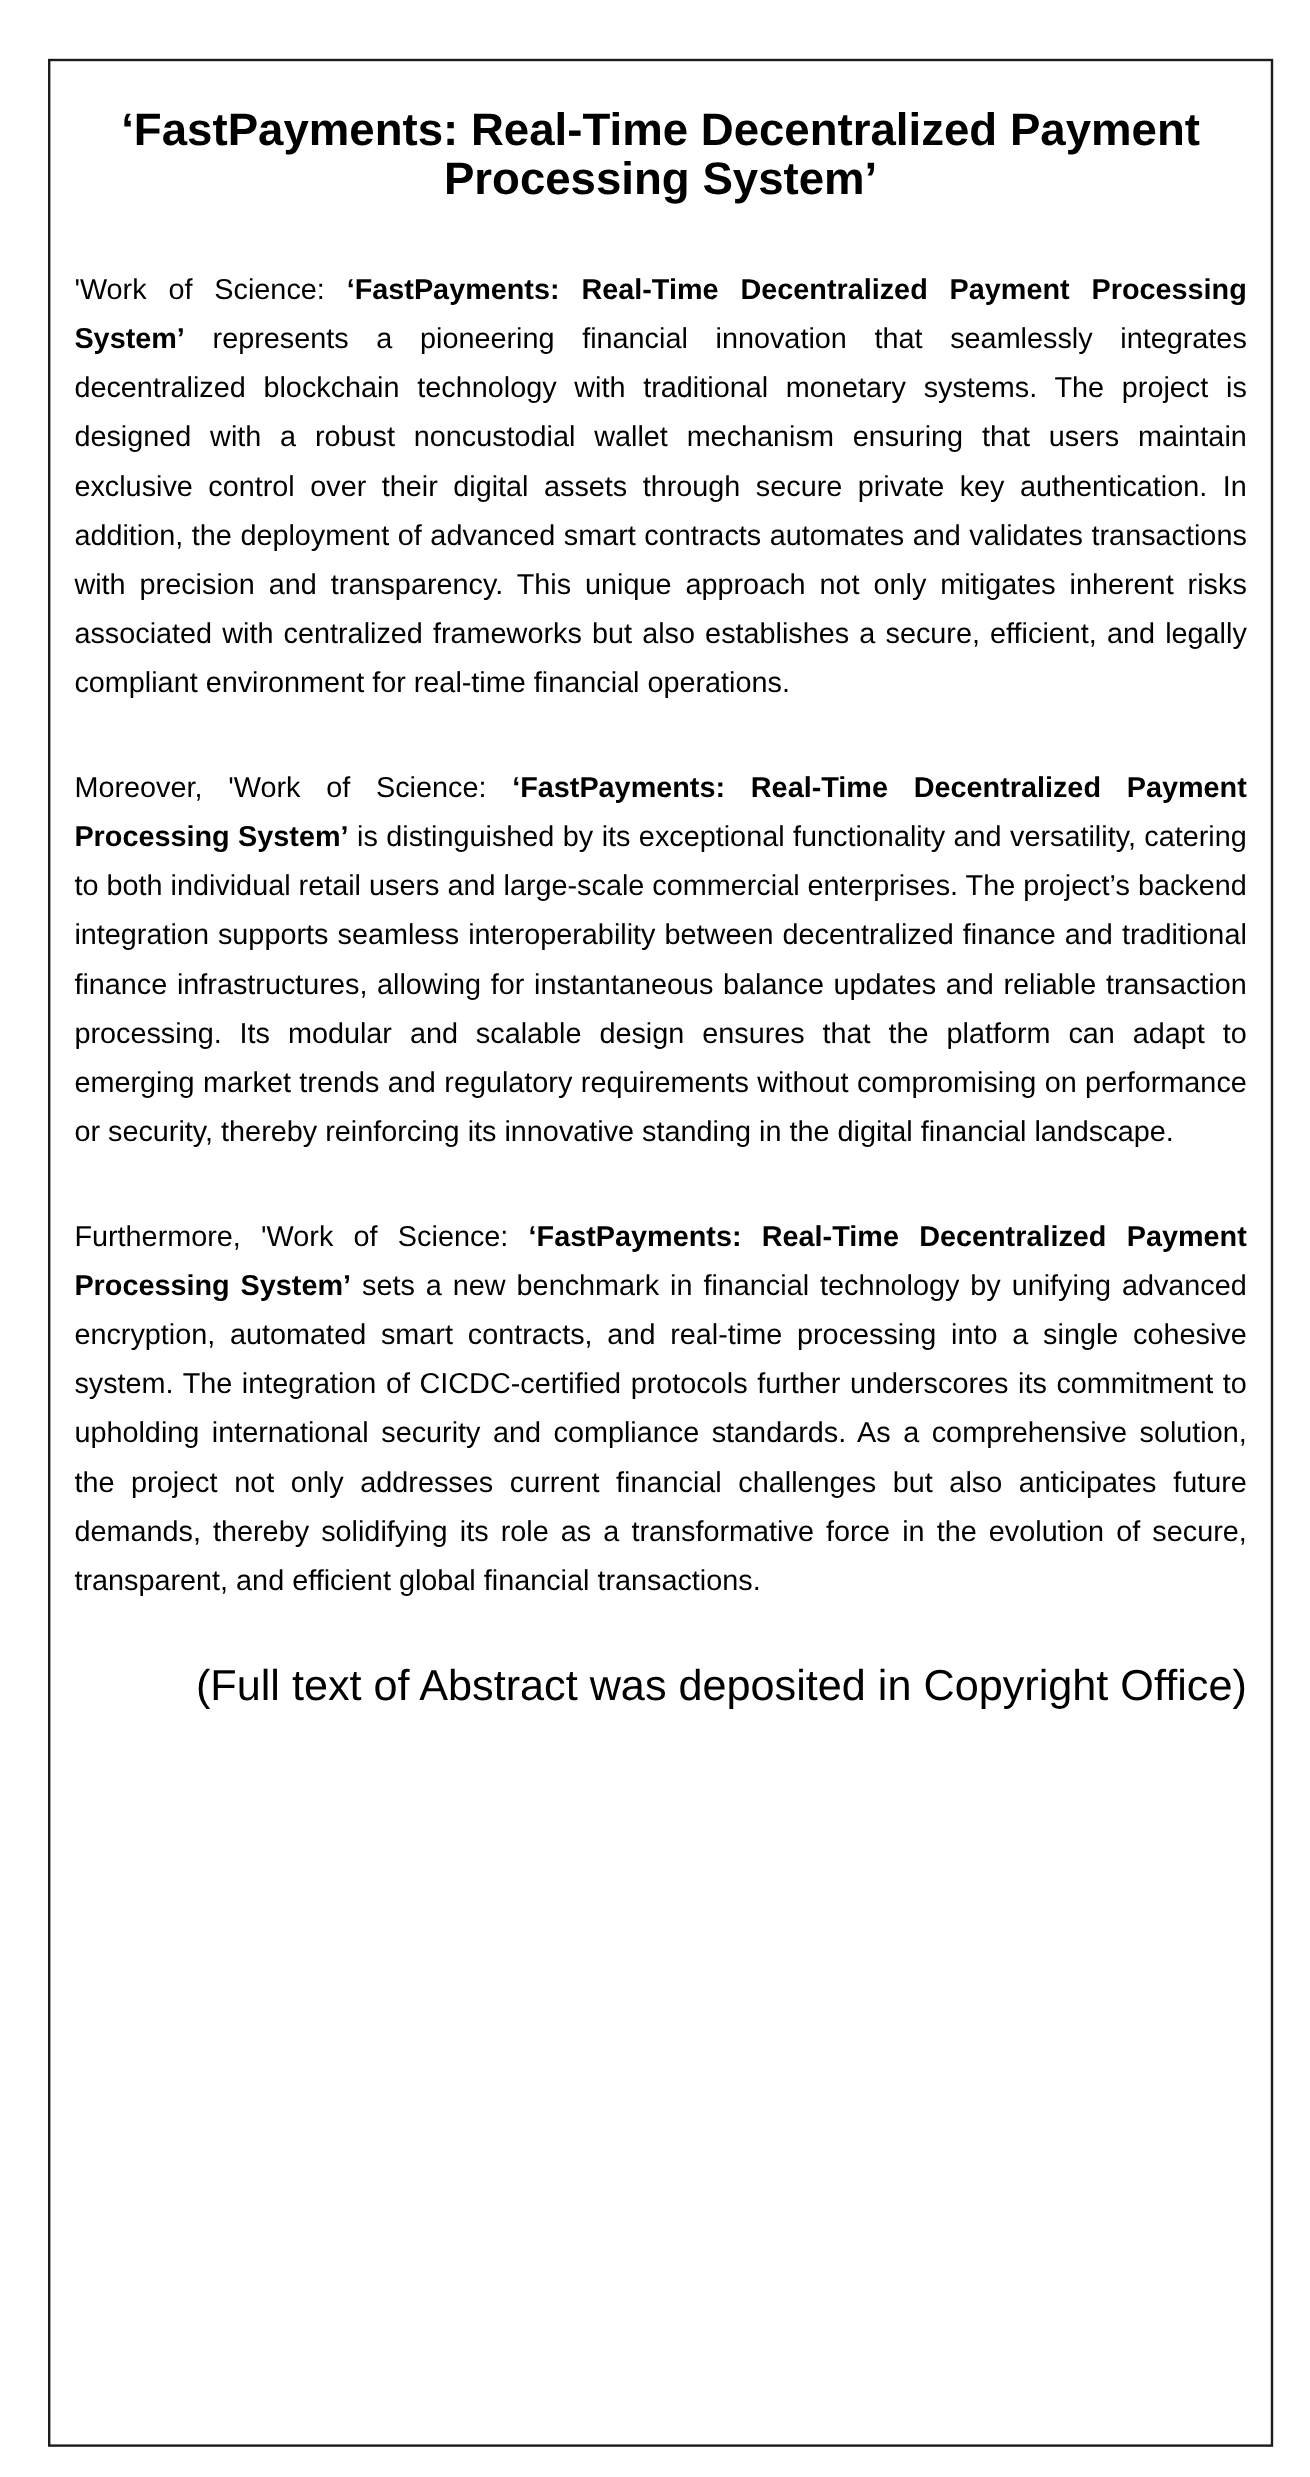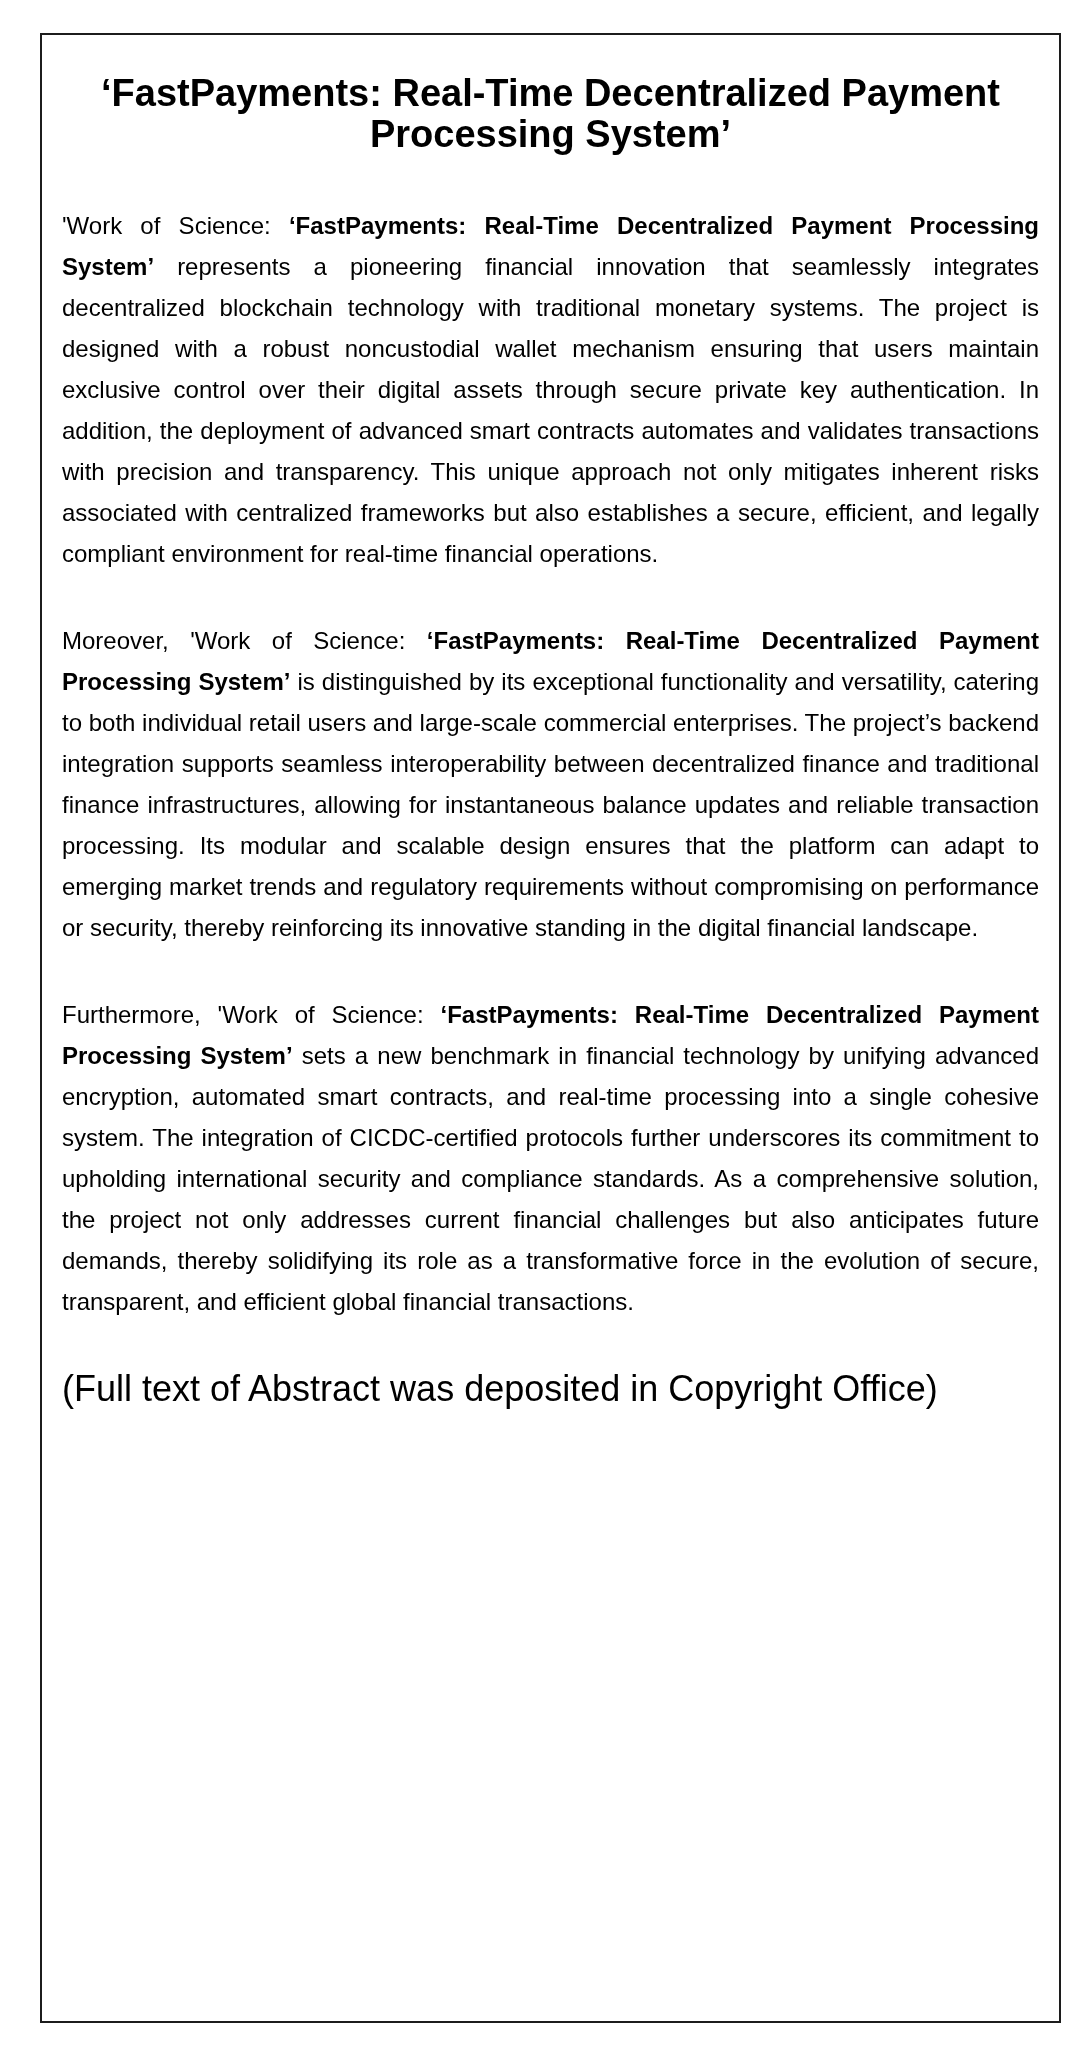--- a/index.html
+++ b/index.html
@@ -12,21 +12,21 @@
     width: 1092px;
     height: 2064px;
     background: #ffffff;
     font-family: "Liberation Sans", "DejaVu Sans", sans-serif;
     color: #000000;
     overflow: hidden;
   }
   .frame {
     position: absolute;
     left: 40px;
-    top: 33px;
+    top: 49px;
     width: 1021px;
     height: 1990px;
     box-sizing: border-box;
     border: 2px solid #1c1c1c;
     background: #ffffff;
     padding: 38px 20px 17px 20px;
     overflow: hidden;
   }
   .doc-title {
     margin: 0 0 50px 0;
@@ -43,21 +43,21 @@
     text-align: justify;
     text-justify: inter-word;
   }
   .para .b {
     font-weight: bold;
   }
   .footer-note {
     margin: 4px 0 0 0;
     font-size: 36px;
     line-height: 41px;
-    text-align: left;
+    text-align: right;
   }
 </style>
 </head>
 <body>
 
 <div class="page">
   <div class="frame">
 
     <div class="doc-title">‘FastPayments: Real-Time Decentralized Payment
 Processing System’</div>

